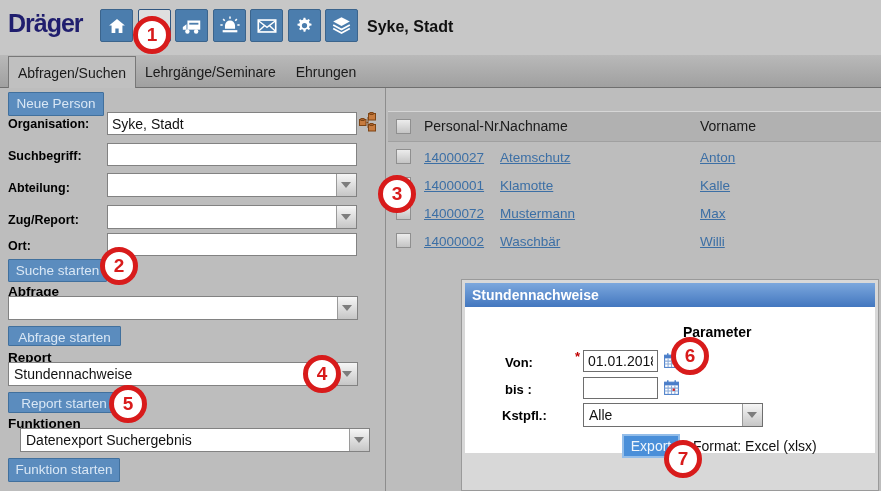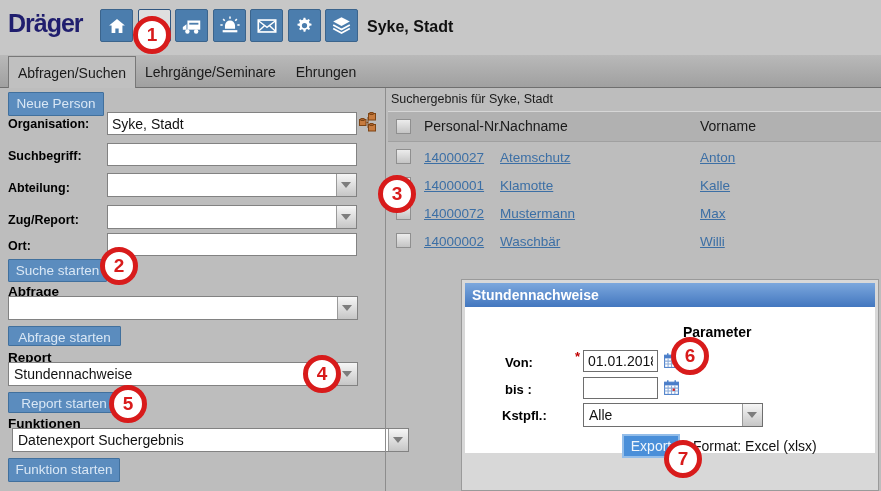--- a/index.html
+++ b/index.html
@@ -164,29 +164,28 @@
   <div class="btn-blue" style="left:8px;top:326px;width:113px;height:20px;line-height:22px">Abfrage starten</div>
 
   <div class="flabel" style="left:8px;top:350px;font-size:13.5px">Report</div>
   <div class="combo" style="left:8px;top:362px;width:350px;height:24px">
     <span class="cval" style="font-size:14px">Stundennachweise</span>
     <span class="carrow"></span>
   </div>
   <div class="btn-blue" style="left:8px;top:392px;width:112px;height:21px;line-height:21px">Report starten</div>
 
   <div class="flabel" style="left:8px;top:416px;font-size:13.5px">Funktionen</div>
-  <div class="combo" style="left:12px;top:428px;width:397px;height:24px">
+  <div class="combo" style="left:20px;top:428px;width:350px;height:24px">
     <span class="cval" style="font-size:14px">Datenexport Suchergebnis</span>
     <span class="carrow"></span>
   </div>
   <div class="btn-blue" style="left:8px;top:458px;width:112px;height:24px;line-height:22px">Funktion starten</div>
 
   <div class="vdivider"></div>
 
-  <div class="caption" style="left:391px;top:92px">Suchergebnis für Syke, Stadt</div>
 
   <div class="thead"></div>
   <div class="checkbox" style="left:396px;top:119px"></div>
   <div class="hcol" style="left:424px;top:118px;position:absolute">Personal-Nr.</div>
   <div class="hcol" style="left:500px;top:118px;position:absolute">Nachname</div>
   <div class="hcol" style="left:700px;top:118px;position:absolute">Vorname</div>
 
   <div>
     <div class="checkbox" style="left:396px;top:149px"></div>
     <a class="rlink" style="left:424px;top:150px">14000027</a>

